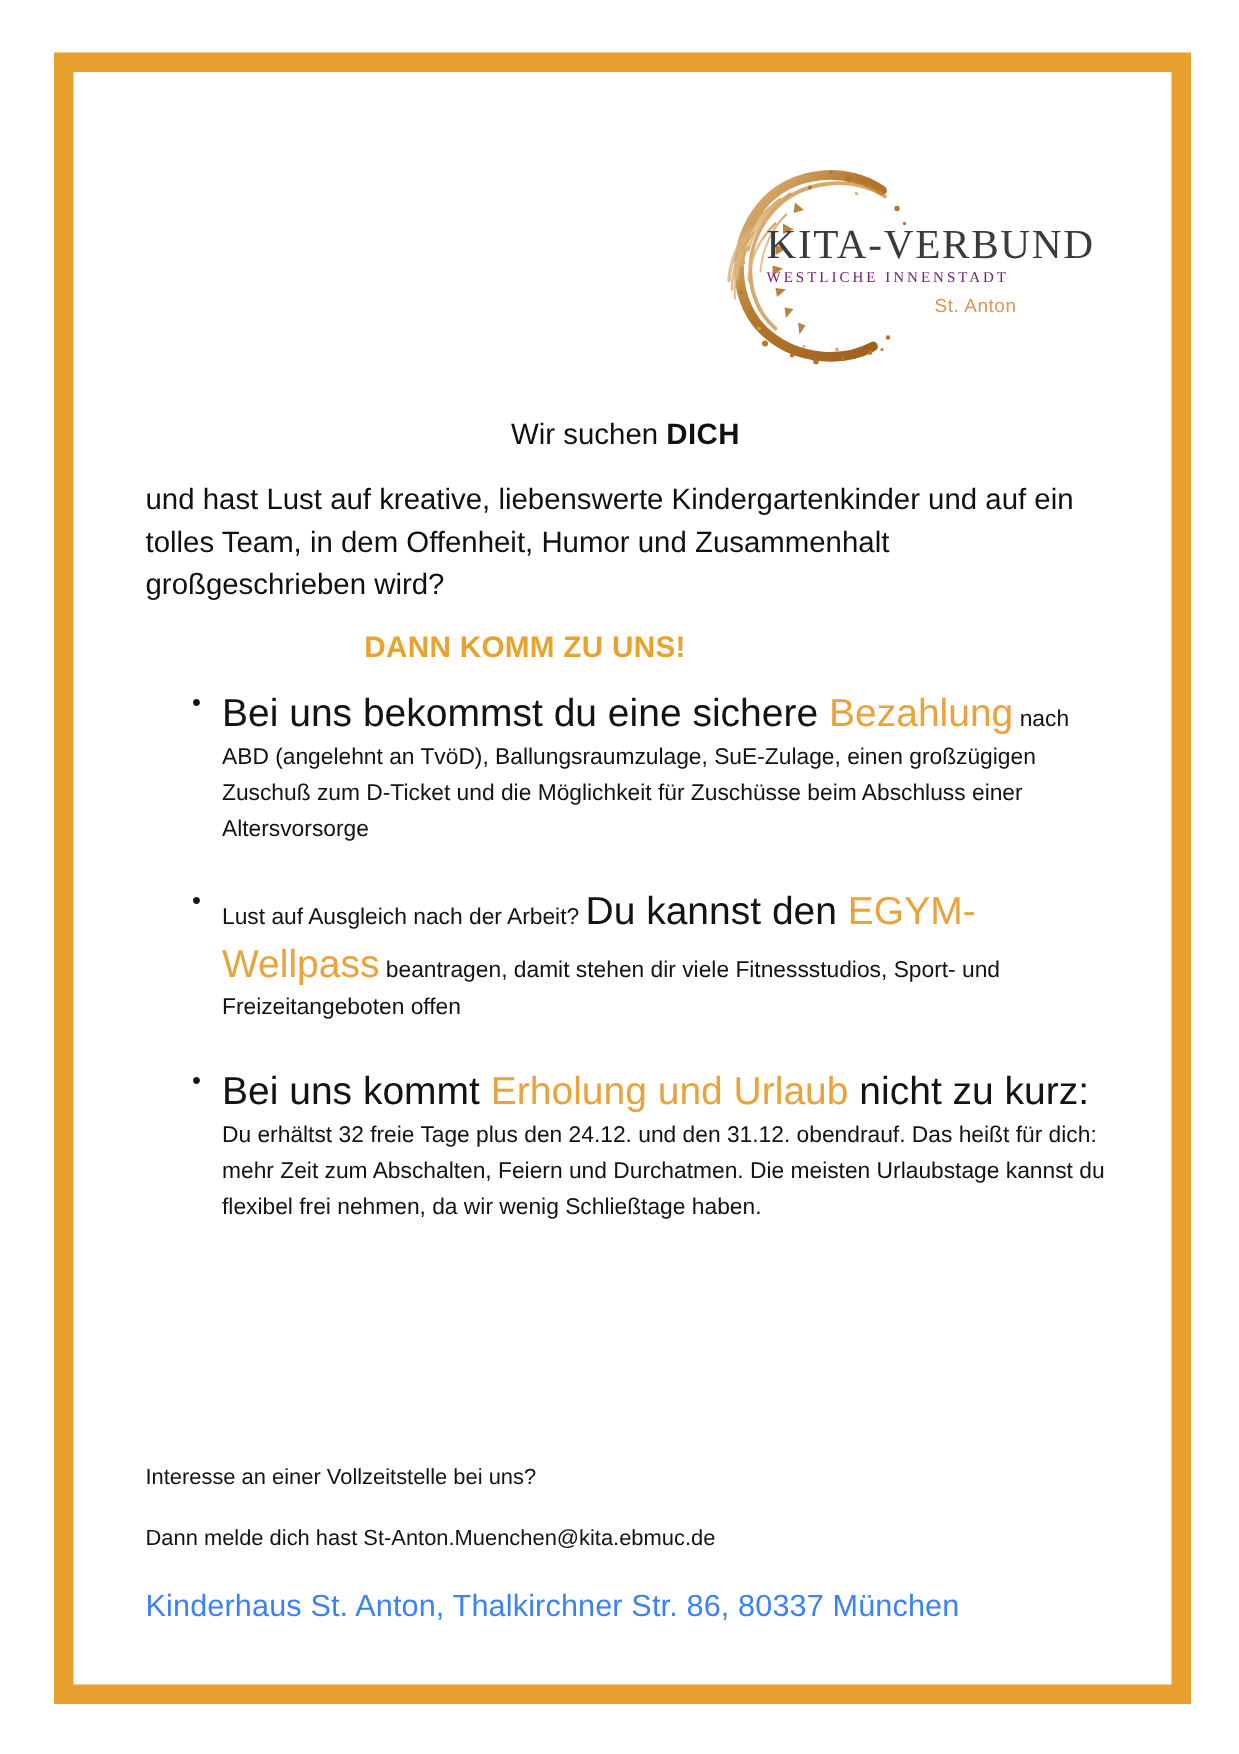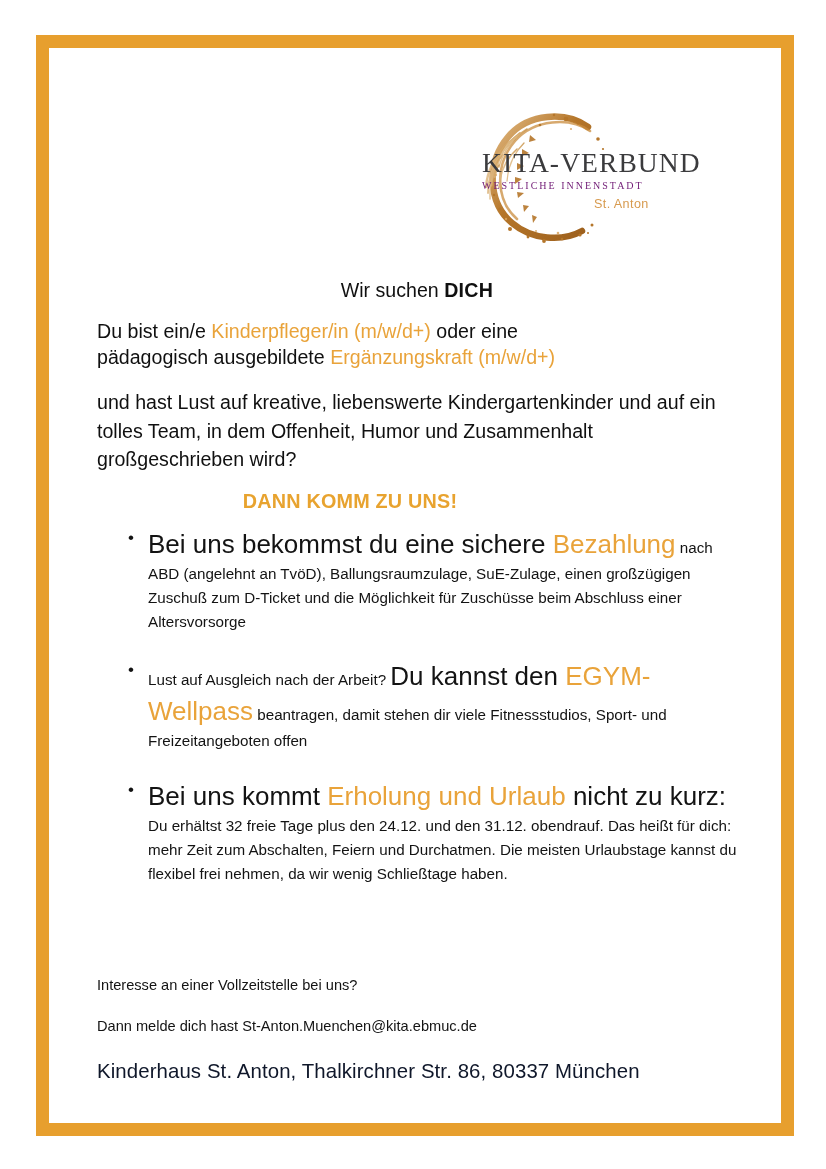--- a/index.html
+++ b/index.html
@@ -53,21 +53,21 @@
     position: absolute;
     left: 0px;
     top: 0px;
     width: 160px;
     height: 145px;
   }
   .logo-ring-wrap svg { display: block; }
 
   .logo-text-wrap {
     position: absolute;
-    left: 12px;
+    left: 41px;
     top: 44px;
     width: 250px;
     text-align: left;
   }
   .logo-main {
     font-family: "Liberation Serif", serif;
     font-size: 27.5px;
     letter-spacing: 1.1px;
     color: #3b3b3d;
     line-height: 1.04;
@@ -166,21 +166,21 @@
     width: 640px;
   }
   .f-line {
     font-size: 14.6px;
     color: #131313;
     line-height: 1.4;
     margin: 0 0 21px 0;
   }
   .f-address {
     font-size: 20.4px;
-    color: #0f172a;
+    color: #3b82f6;
     line-height: 1.3;
     margin: 0;
     letter-spacing: 0.1px;
   }
 </style>
 </head>
 <body>
 
 <div class="page">
 
@@ -262,24 +262,20 @@
         <div class="logo-anton">St. Anton</div>
       </div>
     </div>
 
     <div class="body-area">
 
       <p class="p-lead tight">
         <span>Wir suchen </span><b>DICH</b>
       </p>
 
-      <p class="p-lead">
-        <span>Du bist ein/e </span><span class="hl">Kinderpfleger/in (m/w/d+)</span><span> oder eine</span><br>
-        <span>pädagogisch ausgebildete </span><span class="hl">Ergänzungskraft (m/w/d+)</span>
-      </p>
 
       <p class="p-block">und hast Lust auf kreative, liebenswerte Kindergartenkinder und auf ein tolles Team, in dem Offenheit, Humor und Zusammenhalt großgeschrieben wird?</p>
 
       <div class="dann">DANN KOMM ZU UNS!</div>
 
       <ul class="bullets">
 
         <li>
           <span class="big">Bei uns bekommst du eine sichere </span><span class="big hl">Bezahlung</span><span> nach ABD (angelehnt an TvöD), Ballungsraumzulage, SuE-Zulage, einen großzügigen Zuschuß zum D-Ticket und die Möglichkeit für Zuschüsse beim Abschluss einer Altersvorsorge</span>
         </li>

